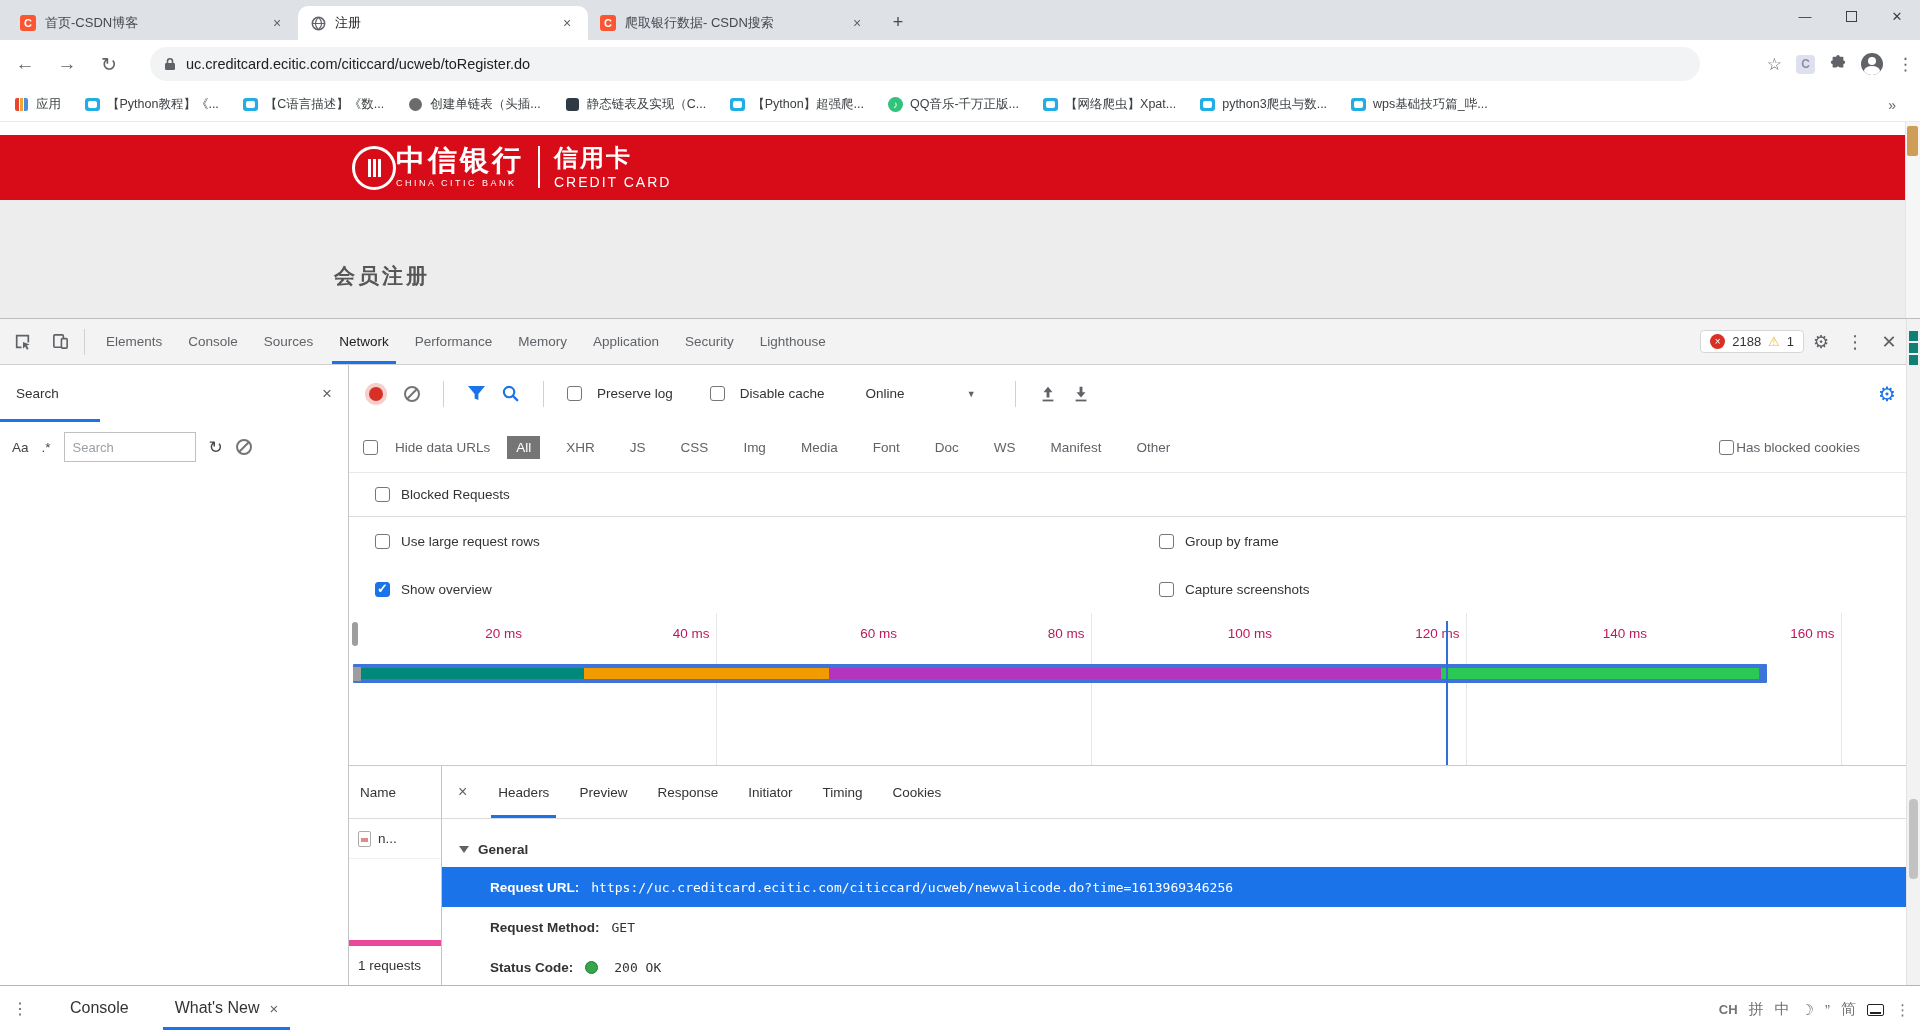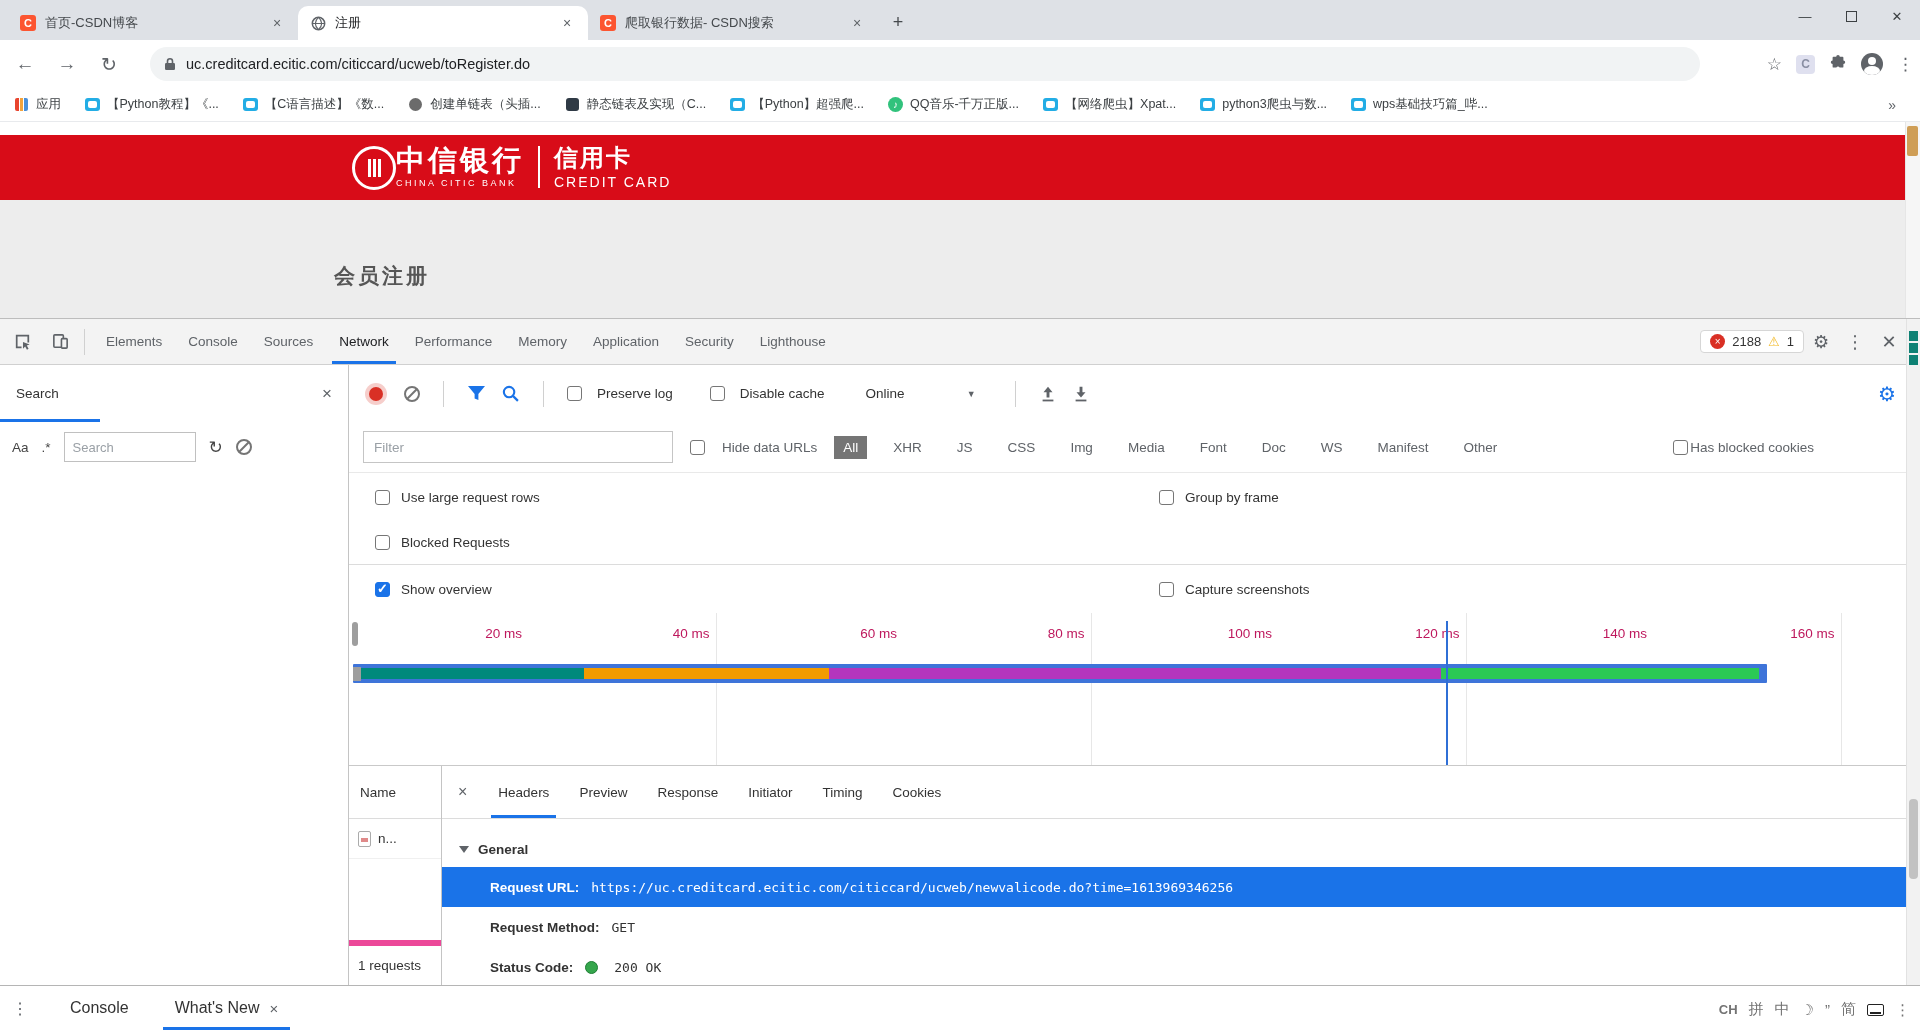--- a/index.html
+++ b/index.html
@@ -86,21 +86,21 @@
   .cb.on{background:#1a73e8;border-color:#1a73e8;position:relative}
   .cb.on::after{content:"✓";position:absolute;left:1px;top:-2px;color:#fff;font-size:13px;font-weight:bold}
   .lbl{white-space:nowrap}
   .throttle{display:flex;align-items:center;margin-left:26px}
   .caret{font-size:9px;color:#5f6368;margin-left:62px}
   .blue-gear{margin-left:auto;color:#1a73e8;font-size:20px;padding-right:10px}
   .filter-row{height:51px;display:flex;align-items:center;gap:17px;padding:0 14px;border-bottom:1px solid #e9e9e9;color:#5f6368}
   .filter-row input{width:310px;height:32px;border:1px solid #c5c5c5;background:#fff;padding:0 10px;font-size:13.5px;font-family:"Liberation Sans",sans-serif;color:#202124}
   .pill{padding:4px 9px;border-radius:0;white-space:nowrap}
   .pill.active{background:#757575;color:#fff}
-  .hbc{margin-left:auto;display:flex;align-items:center;gap:2px;margin-right:92px}
+  .hbc{margin-left:auto;display:flex;align-items:center;gap:2px;margin-right:46px}
   .opt-row{display:flex;align-items:center;gap:11px;padding:0 26px;position:relative;color:#333}
   .r1{height:44px;border-bottom:1px solid #dcdcdc}
   .r2{height:48px}.r3{height:48px}
   .opt-right{position:absolute;left:810px;display:flex;align-items:center;gap:11px}
   
   .overview{position:relative;height:153px;border-bottom:1px solid #c9c9c9;overflow:hidden;flex:none}
   .ovgrid{position:absolute;left:0;top:0;right:0;bottom:0;background:repeating-linear-gradient(to right,transparent 0 186.5px,#e7e7e7 186.5px 187.5px);background-position:-7px 0}
   .ruler{position:relative;display:flex;height:40px;align-items:center;color:#be185d;font-size:13.5px}
   .tick{width:187.5px;flex:none;text-align:right;padding-right:7px}
   .tick.first{width:180px}
@@ -371,51 +371,50 @@
             <rect x="4" y="16.2" width="12" height="2" fill="#5f6368"></rect>
           </svg>
         <svg width="18" height="18" viewBox="0 0 20 20">
             <path d="M10 14L5 8h3.4V2h3.2v6H15z" fill="#5f6368"></path>
             <rect x="4" y="16.2" width="12" height="2" fill="#5f6368"></rect>
           </svg>
         <span class="blue-gear" style="color: rgb(26, 115, 232);">⚙</span>
       </div>
 
       <div class="filter-row">
-        <input placeholder="Filter" style="">
         <span class="cb"></span>
         <span class="lbl">Hide data URLs</span>
         <span class="pill active">All</span>
         <span class="pill">XHR</span>
         <span class="pill">JS</span>
         <span class="pill">CSS</span>
         <span class="pill">Img</span>
         <span class="pill">Media</span>
         <span class="pill">Font</span>
         <span class="pill">Doc</span>
         <span class="pill">WS</span>
         <span class="pill">Manifest</span>
         <span class="pill">Other</span>
         <span class="hbc">
           <span class="cb"></span>
           <span class="lbl">Has blocked cookies</span>
         </span>
       </div>
 
+      <div class="opt-row r1">
+        <span class="cb"></span>
+        <span>Blocked Requests</span>
+      </div>
       <div class="opt-row r2">
         <span class="cb"></span>
         <span>Use large request rows</span>
         <span class="opt-right">
           <span class="cb"></span>
           <span>Group by frame</span>
         </span>
-      </div>
-      <div class="opt-row r1">
-        <span class="cb"></span>
-        <span>Blocked Requests</span>
       </div>
       <div class="opt-row r3">
         <span class="cb on"></span>
         <span>Show overview</span>
         <span class="opt-right">
           <span class="cb"></span>
           <span>Capture screenshots</span>
         </span>
       </div>
 

